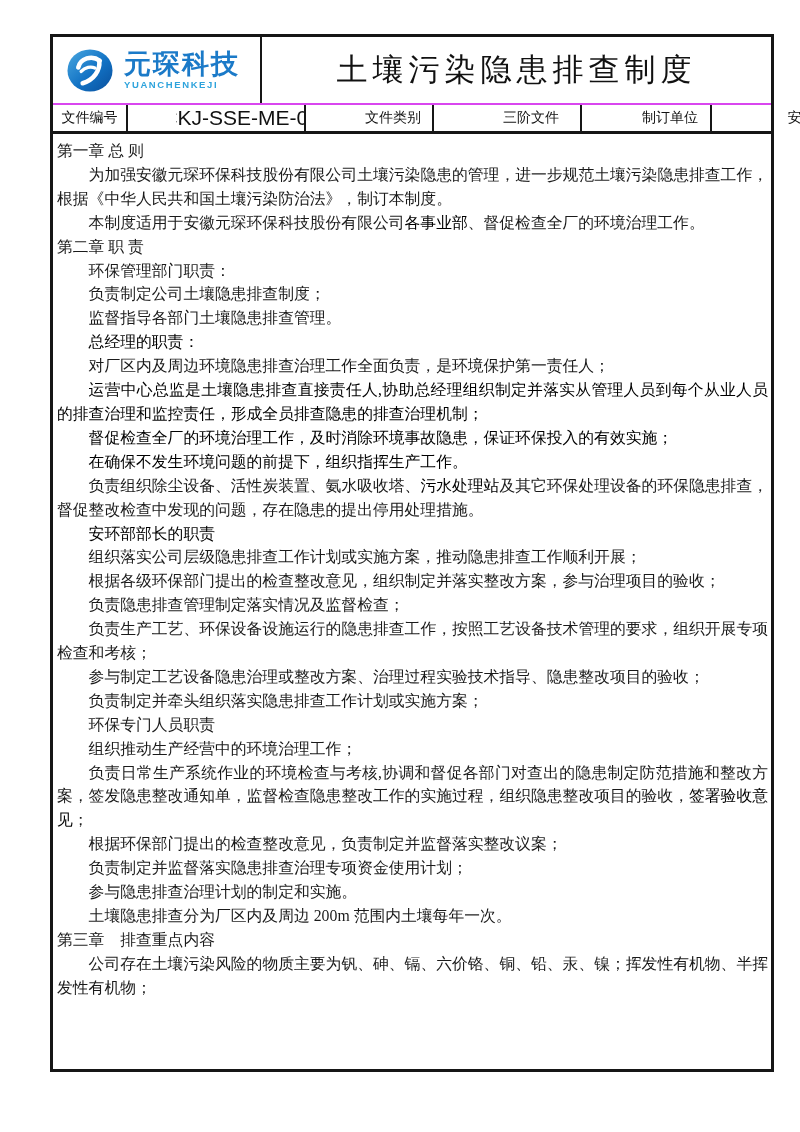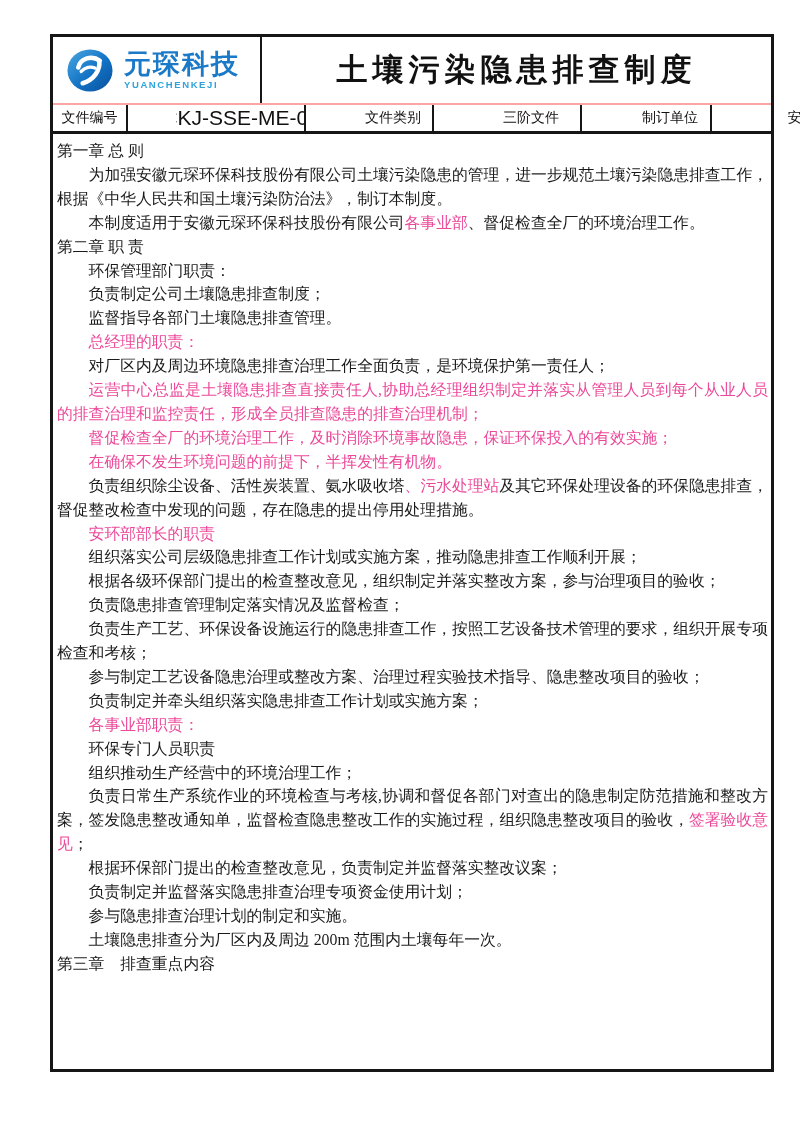--- a/index.html
+++ b/index.html
@@ -6,38 +6,38 @@
   body{
     width:800px;height:1132px;background:#ffffff;position:relative;overflow:hidden;
     font-family:"Liberation Serif","DejaVu Serif",serif;
     -webkit-font-smoothing:antialiased;
   }
   .doc{
     position:absolute;left:50px;top:34px;width:724px;height:1038px;
     border:3px solid #161616;background:#ffffff;box-sizing:border-box;
   }
   
-  .hrow1{height:66px;border-bottom:2px solid #fca5a5;display:grid;grid-template-columns:209px 1fr;}
+  .hrow1{height:66px;border-bottom:2px solid #d946ef;display:grid;grid-template-columns:209px 1fr;}
   .logo-cell{
     border-right:2px solid #161616;display:flex;align-items:center;gap:9px;
     padding-left:12px;box-sizing:border-box;
   }
   .logo-mark{width:50px;height:47px;flex:0 0 auto;}
   .brand-text{display:flex;flex-direction:column;line-height:1;}
   .brand-cn{
     font-size:27px;font-weight:bold;color:#1b7ac8;letter-spacing:2px;
     font-family:"Liberation Sans","DejaVu Sans",sans-serif;
   }
   .brand-en{
     font-size:9.5px;font-weight:bold;color:#2ea3dc;letter-spacing:1.6px;margin-top:2px;
     font-family:"Liberation Sans","DejaVu Sans",sans-serif;
   }
   .title-cell{display:flex;align-items:center;justify-content:center;}
   .doc-title{
-    font-size:31px;font-weight:bold;color:#111;letter-spacing:5px;white-space:nowrap;
+    font-size:31px;font-weight:normal;color:#111;letter-spacing:5px;white-space:nowrap;
   }
   .hrow2{
     height:26px;border-bottom:3px solid #161616;display:grid;
     grid-template-columns:75px 130px 80px 100px 82px 113px 55px 1fr;
     gap:48px;
   }
   .mcell{
     display:flex;align-items:center;justify-content:center;
     font-size:14px;color:#111;border-right:2px solid #161616;box-sizing:border-box;
     white-space:nowrap;overflow:hidden;
@@ -45,21 +45,21 @@
   .mcell:last-child{border-right:none;}
   .mcell.latin{font-family:"Liberation Sans","DejaVu Sans",sans-serif;font-size:21px;}
   
   .doc-body{
     padding:5px 3px 8px 4px;box-sizing:border-box;
     font-size:15.8px;line-height:23.9px;color:#1a1a1a;
     text-align:justify;text-justify:inter-ideograph;
   }
   .para{margin:0;}
   .para.indent{text-indent:2em;}
-  .blue{color:#ec4899;}
+  .blue{color:#000000;}
 </style>
 </head>
 <body>
 
 <div class="doc">
 
   <div class="hrow1">
     <div class="logo-cell">
       <svg class="logo-mark" viewBox="0 0 48 48" aria-hidden="true">
         <defs>
@@ -100,33 +100,33 @@
       <p class="para indent"><span>为加强安徽元琛环保科技股份有限公司土壤污染隐患的管理，进一步规范土壤污染隐患排查工作，根据《中华人民共和国土壤污染防治法》，制订本制度。</span></p>
       <p class="para indent"><span>本制度适用于安徽元琛环保科技股份有限公司</span><span class="blue">各事业部</span><span>、督促检查全厂的环境治理工作。</span></p>
       <p class="para"><span>第二章 职 责</span></p>
       <p class="para indent"><span>环保管理部门职责：</span></p>
       <p class="para indent"><span>负责制定公司土壤隐患排查制度；</span></p>
       <p class="para indent"><span>监督指导各部门土壤隐患排查管理。</span></p>
       <p class="para indent"><span class="blue">总经理的职责：</span></p>
       <p class="para indent"><span>对厂区内及周边环境隐患排查治理工作全面负责，是环境保护第一责任人；</span></p>
       <p class="para indent"><span class="blue">运营中心总监是土壤隐患排查直接责任人,协助总经理组织制定并落实从管理人员到每个从业人员的排查治理和监控责任，形成全员排查隐患的排查治理机制；</span></p>
       <p class="para indent"><span class="blue">督促检查全厂的环境治理工作，及时消除环境事故隐患，保证环保投入的有效实施；</span></p>
-      <p class="para indent"><span class="blue">在确保不发生环境问题的前提下，半挥发性有机物。</span></p>
+      <p class="para indent"><span class="blue">在确保不发生环境问题的前提下，组织指挥生产工作。</span></p>
       <p class="para indent"><span>负责组织除尘设备、活性炭装置、氨水吸收塔</span><span class="blue">、污水处理站</span><span>及其它环保处理设备的环保隐患排查，督促整改检查中发现的问题，存在隐患的提出停用处理措施。</span></p>
       <p class="para indent"><span class="blue">安环部部长的职责</span></p>
       <p class="para indent"><span>组织落实公司层级隐患排查工作计划或实施方案，推动隐患排查工作顺利开展；</span></p>
       <p class="para indent"><span>根据各级环保部门提出的检查整改意见，组织制定并落实整改方案，参与治理项目的验收；</span></p>
       <p class="para indent"><span>负责隐患排查管理制定落实情况及监督检查；</span></p>
       <p class="para indent"><span>负责生产工艺、环保设备设施运行的隐患排查工作，按照工艺设备技术管理的要求，组织开展专项检查和考核；</span></p>
       <p class="para indent"><span>参与制定工艺设备隐患治理或整改方案、治理过程实验技术指导、隐患整改项目的验收；</span></p>
       <p class="para indent"><span>负责制定并牵头组织落实隐患排查工作计划或实施方案；</span></p>
-      <p class="para indent"><span class="blue">各事业部职责：</span></p>
       <p class="para indent"><span>环保专门人员职责</span></p>
       <p class="para indent"><span>组织推动生产经营中的环境治理工作；</span></p>
       <p class="para indent"><span>负责日常生产系统作业的环境检查与考核,协调和督促各部门对查出的隐患制定防范措施和整改方案，签发隐患整改通知单，监督检查隐患整改工作的实施过程，组织隐患整改项目的验收，</span><span class="blue">签署验收意见</span><span>；</span></p>
       <p class="para indent"><span>根据环保部门提出的检查整改意见，负责制定并监督落实整改议案；</span></p>
       <p class="para indent"><span>负责制定并监督落实隐患排查治理专项资金使用计划；</span></p>
       <p class="para indent"><span>参与隐患排查治理计划的制定和实施。</span></p>
       <p class="para indent"><span>土壤隐患排查分为厂区内及周边 200m 范围内土壤每年一次。</span></p>
       <p class="para"><span>第三章　排查重点内容</span></p>
+      <p class="para indent"><span>公司存在土壤污染风险的物质主要为钒、砷、镉、六价铬、铜、铅、汞、镍；挥发性有机物、半挥发性有机物；</span></p>
     </div>
 
 </div>
 
 </body></html>

